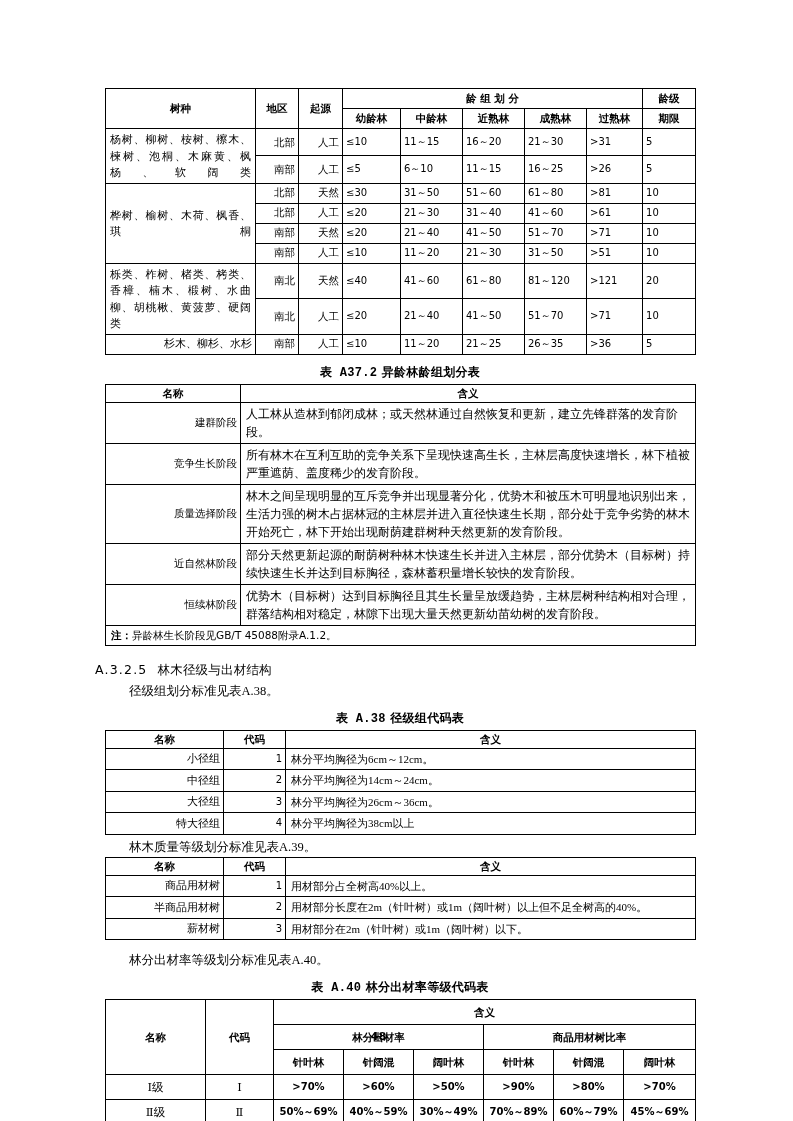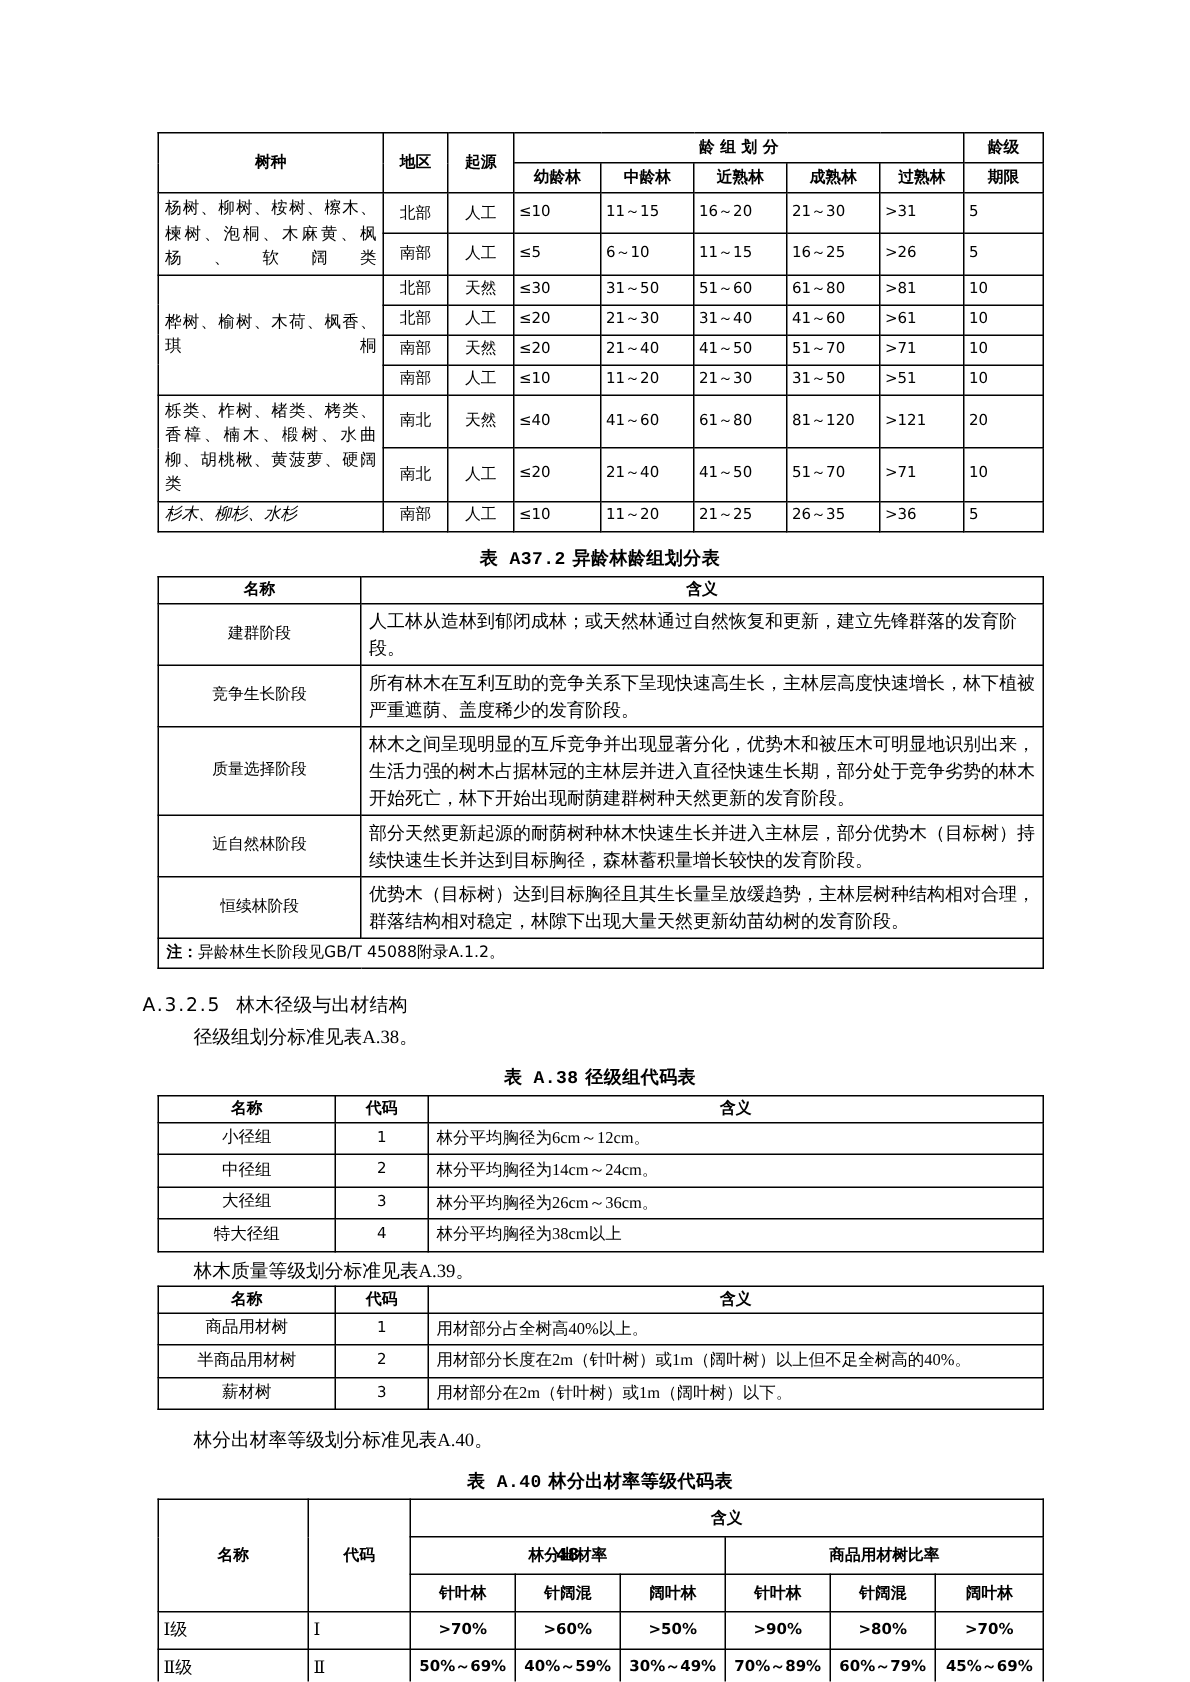--- a/index.html
+++ b/index.html
@@ -42,22 +42,22 @@
     line-height: 1.45;
     vertical-align: middle;
     font-weight: normal;
   }
   .hdr {
     text-align: center;
     font-family: "DejaVu Sans", "Liberation Sans", sans-serif;
     font-weight: bold;
     font-size: 10.5px;
   }
-  .ctr { text-align: center; margin-top: 17px; }
-  .lft { text-align: left; font-style: italic; }
+  .ctr { text-align: right; margin-top: 17px; }
+  .lft { text-align: right; }
   .num {
     text-align: left;
     font-family: "DejaVu Sans", "Liberation Sans", sans-serif;
     font-size: 10px;
   }
   .sp-cell {
     text-align: justify;
     text-align-last: justify;
     font-size: 11px;
     line-height: 1.5;
@@ -134,21 +134,21 @@
   .t38 .cd, .t39 .cd { font-family: "DejaVu Sans", "Liberation Sans", sans-serif; font-size: 10px; }
   .t38 .desc, .t39 .desc { font-size: 11px; }
 
   .t40 td { height: 22px; }
   .t40 .val {
     text-align: center;
     font-family: "DejaVu Sans", "Liberation Sans", sans-serif;
     font-size: 10px;
     font-weight: bold;
   }
-  .t40 .rn { text-align: left; font-size: 11.5px; }
+  .t40 .rn { text-align: center; font-size: 11.5px; }
 </style>
 </head>
 <body>
 
 <div class="page">
   <div class="content">
 
     <table class="t37">
       <colgroup>
         <col style="width:150px">

